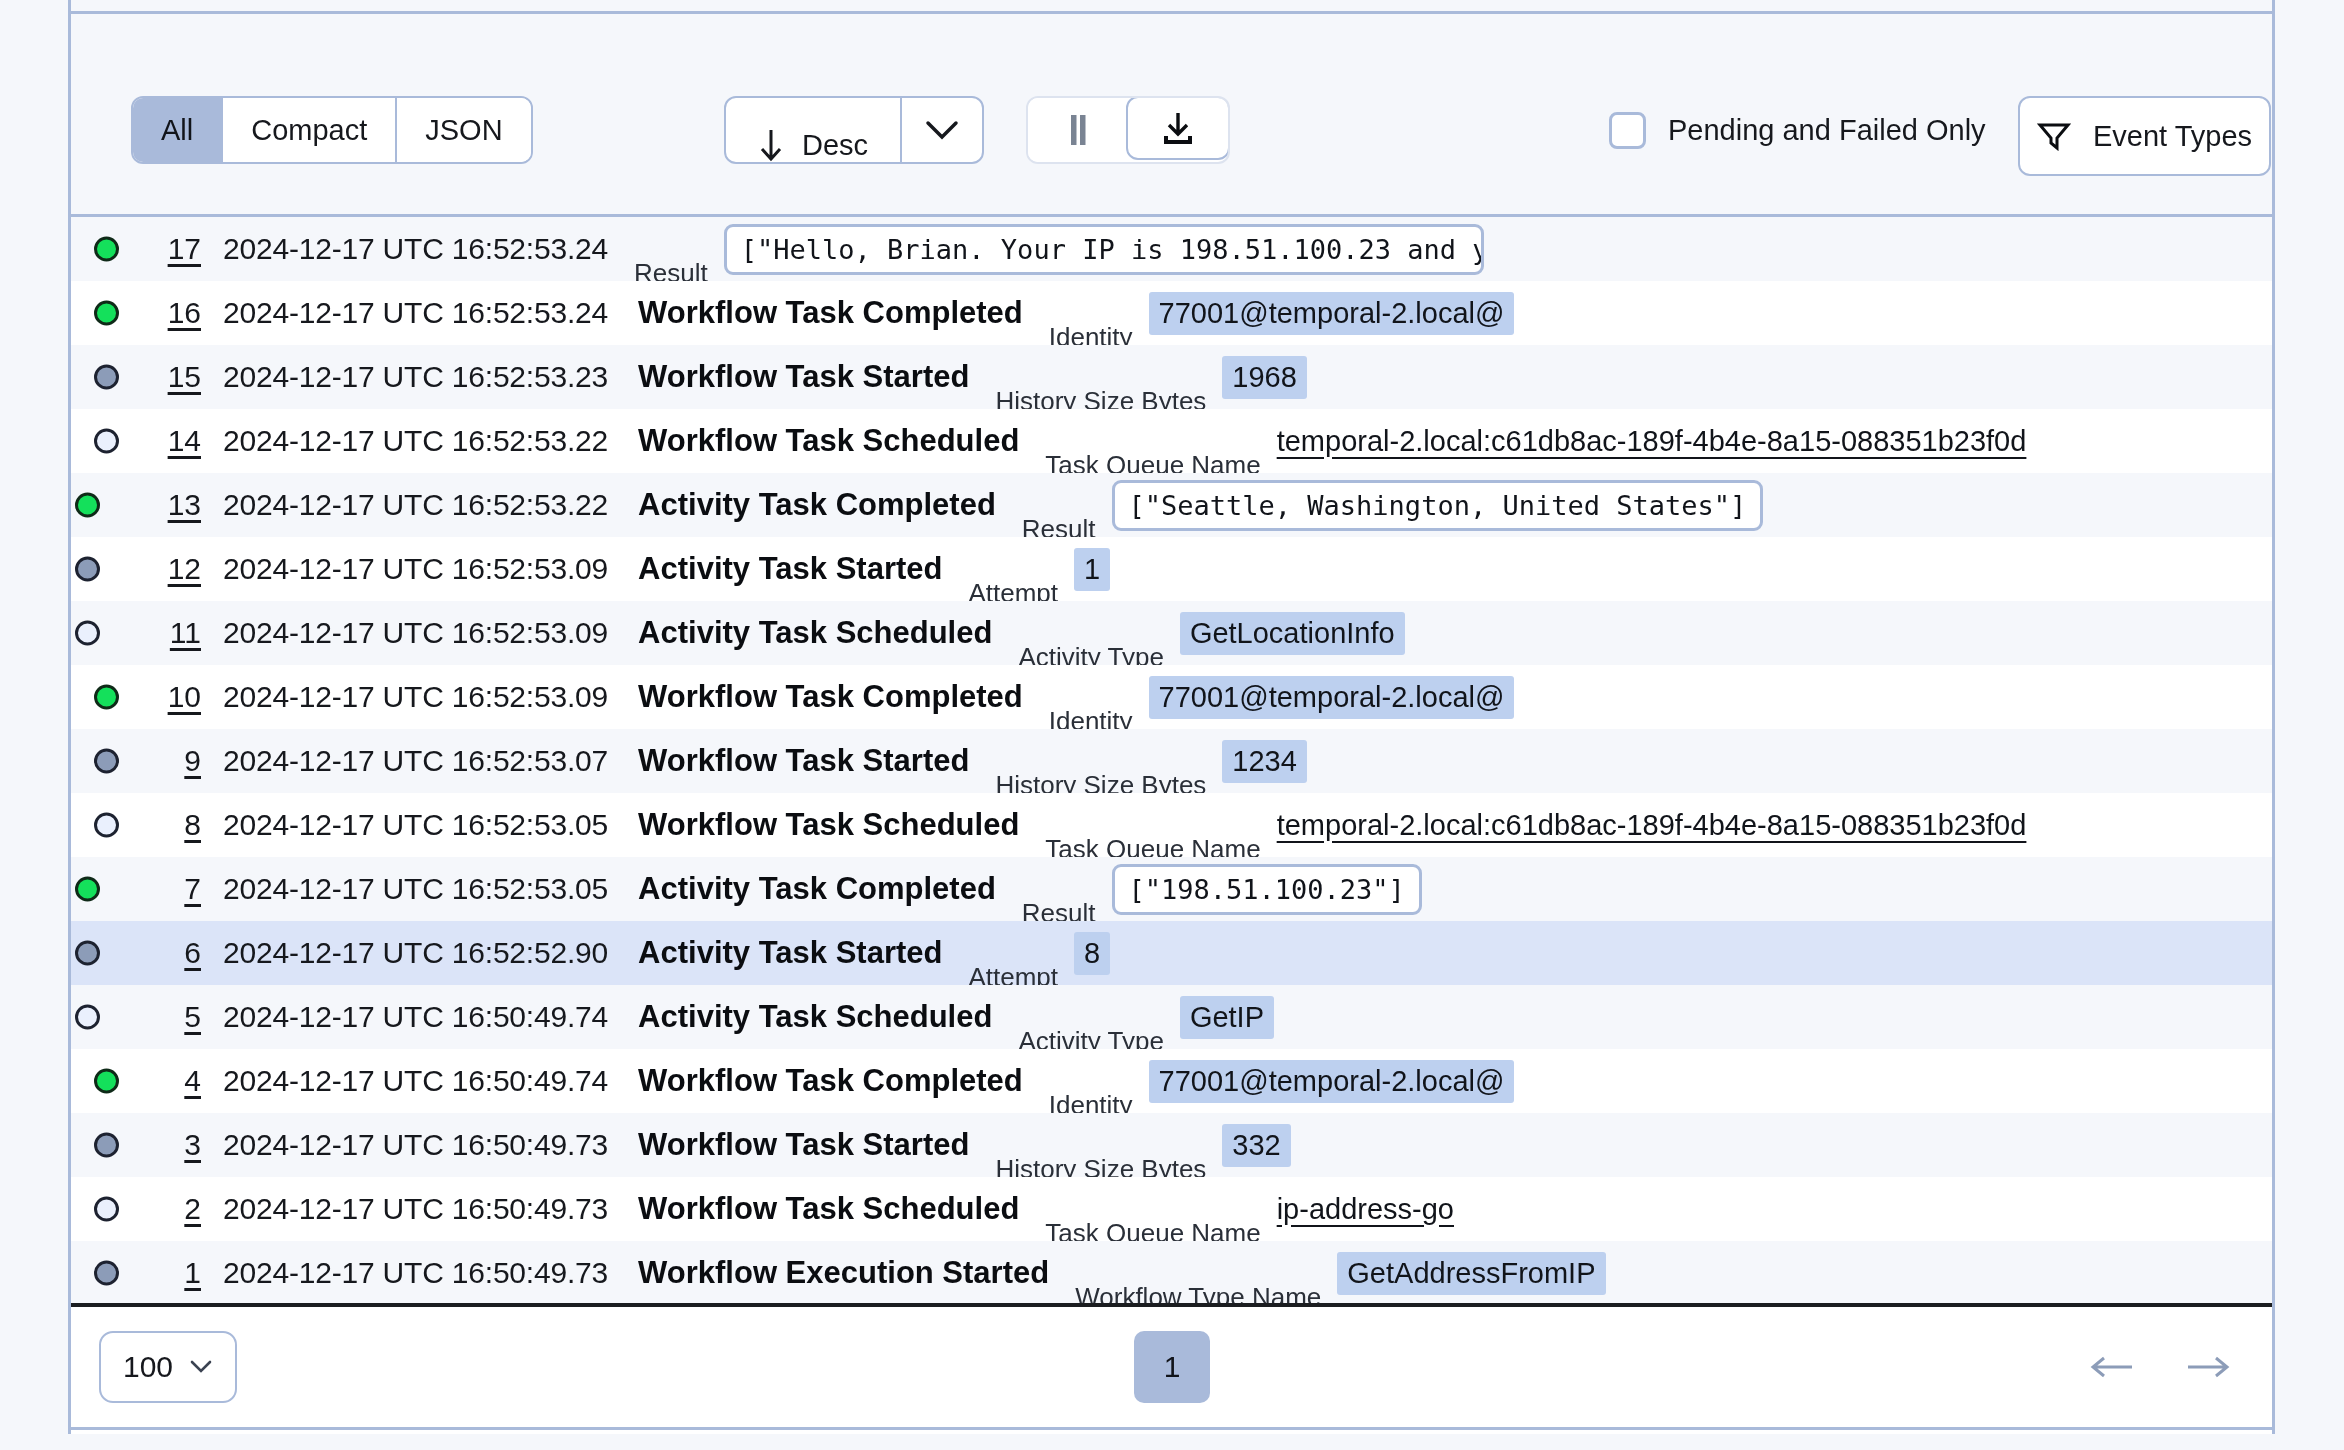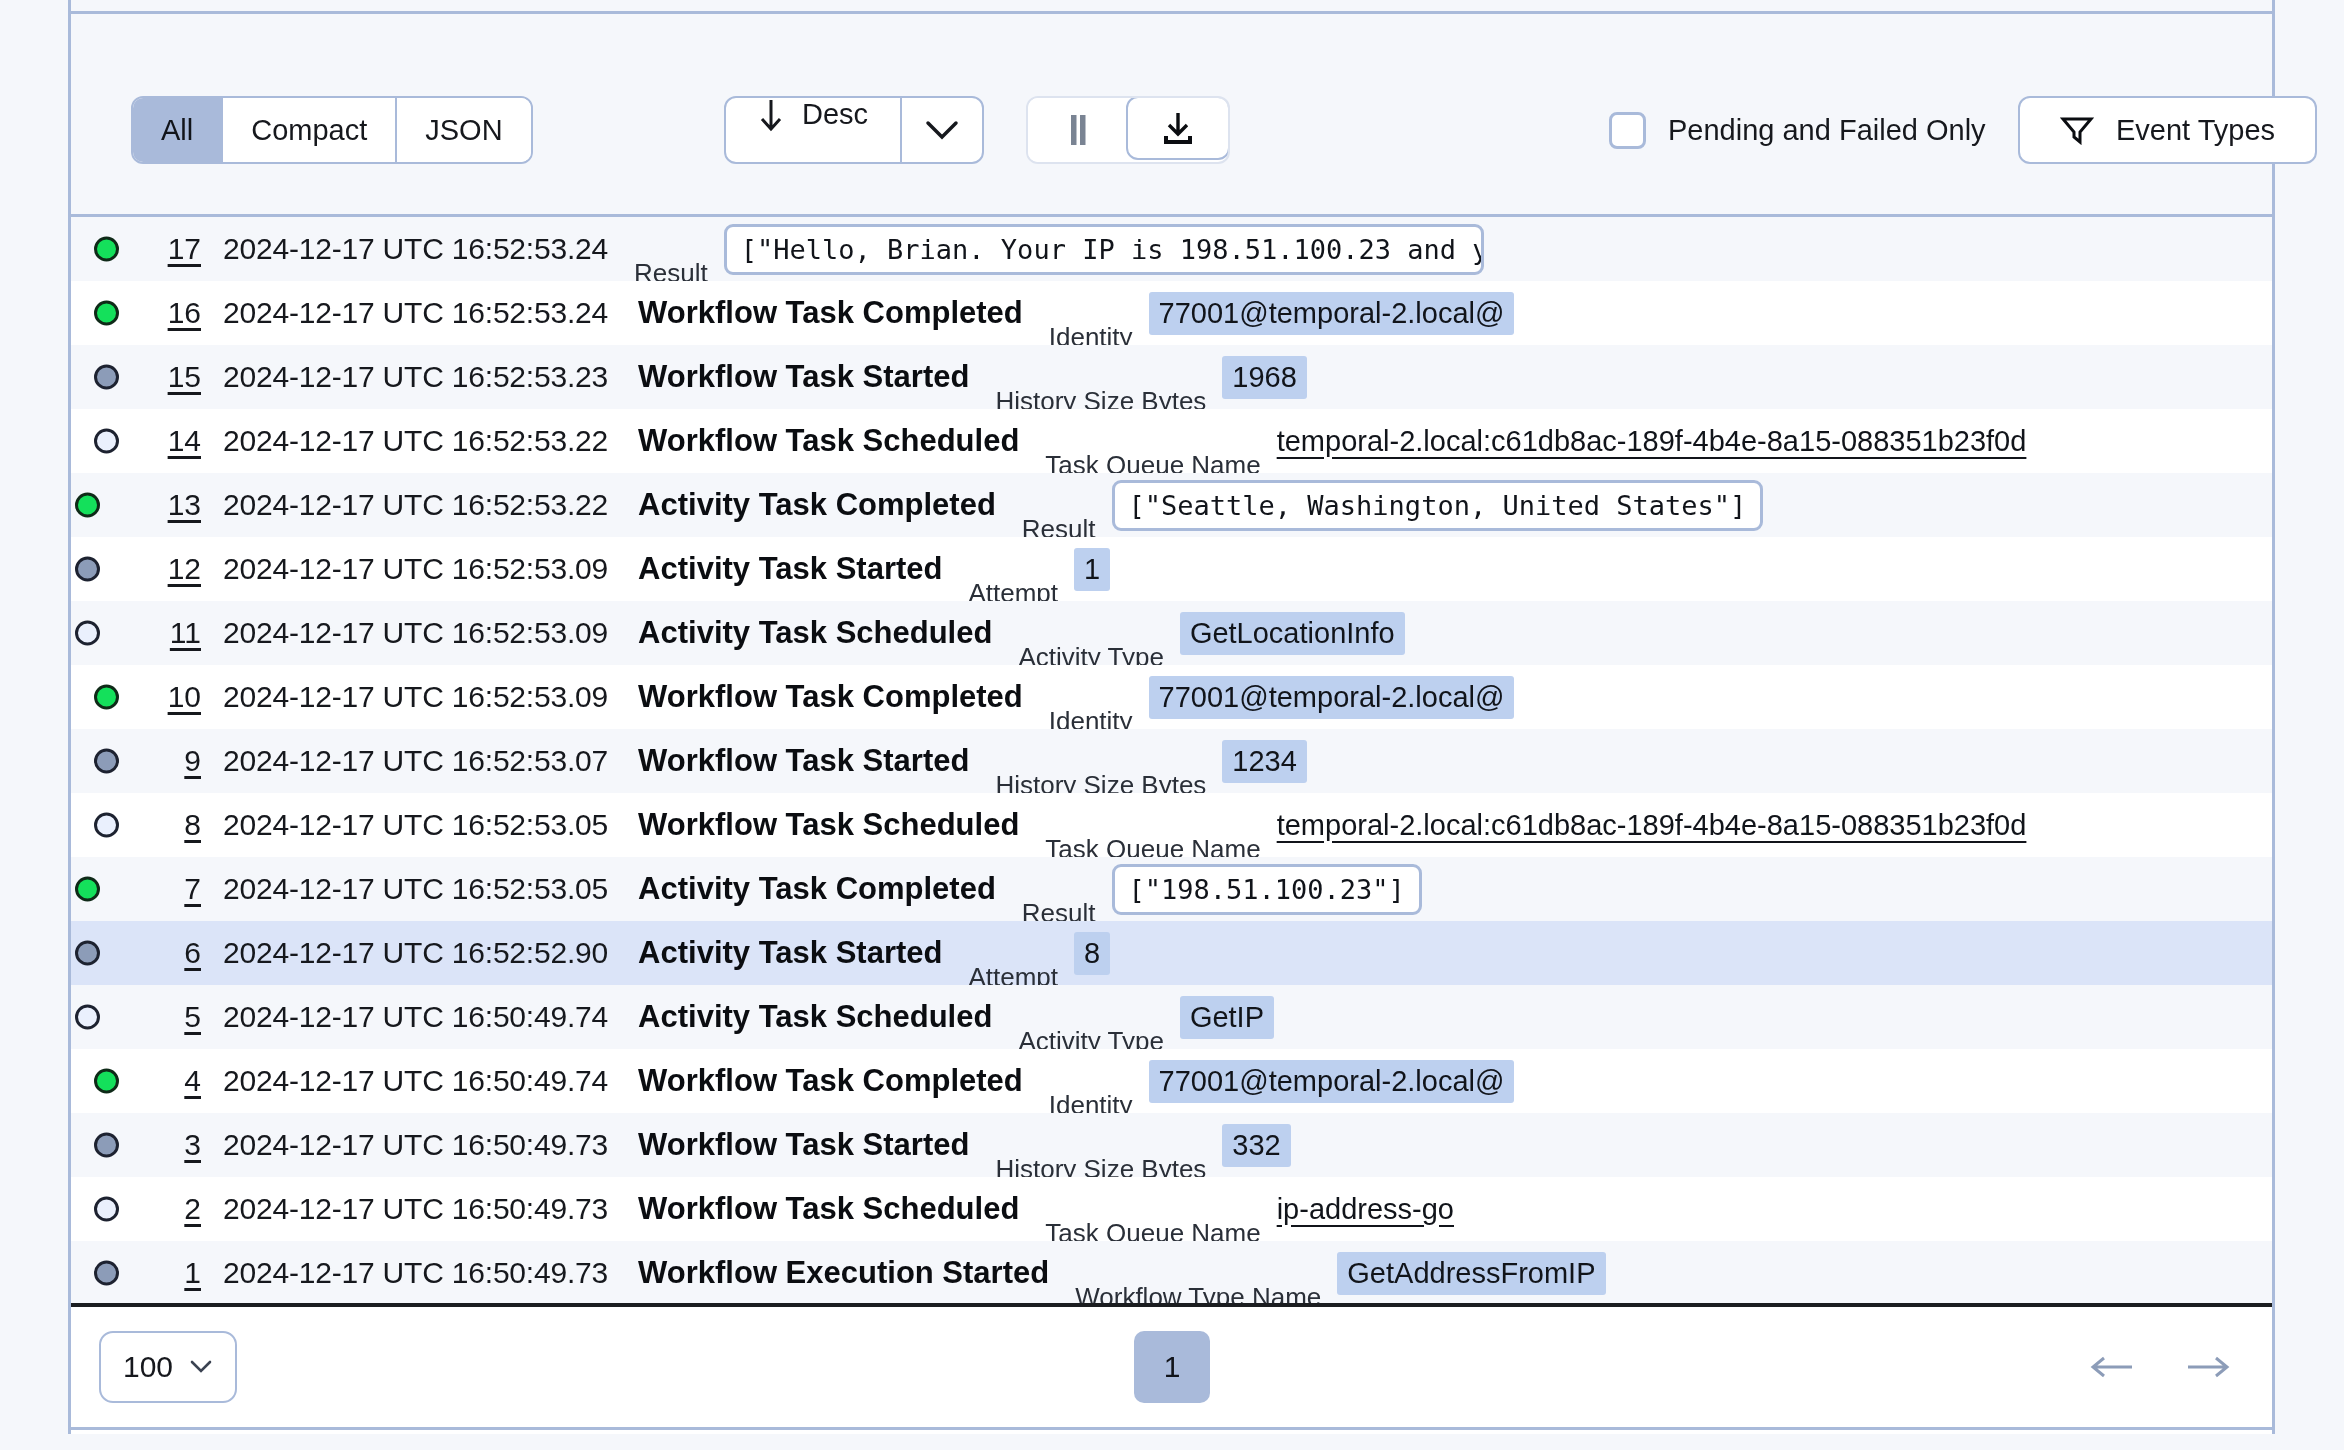--- a/index.html
+++ b/index.html
@@ -89,21 +89,21 @@
     top: 82px;
     display: flex;
     height: 68px;
     border: 2px solid #a9bada;
     border-radius: 12px;
     overflow: hidden;
     background: #fff;
   }
   .sort-main {
     display: flex;
-    align-items: flex-start;
+    align-items: flex-end;
     gap: 18px;
     padding: 0 32px;
     font-size: 29px;
     color: #16181d;
     border-right: 2px solid #a9bada;
     cursor: pointer;
     white-space: nowrap;
   }
   .sort-caret {
     display: flex;
@@ -159,25 +159,25 @@
   .pf-label {
     font-size: 29px;
     color: #16181d;
     white-space: nowrap;
   }
 
   .event-types-btn {
     position: absolute;
     left: 1947px;
     top: 82px;
-    height: 68px;
+    height: 80px;
     display: flex;
     align-items: center;
     gap: 22px;
-    padding: 0 40px;
+    padding: 0 17px;
     border: 2px solid #a9bada;
     border-radius: 12px;
     background: #ffffff;
     font-size: 29px;
     color: #16181d;
     cursor: pointer;
     white-space: nowrap;
   }
 
   

